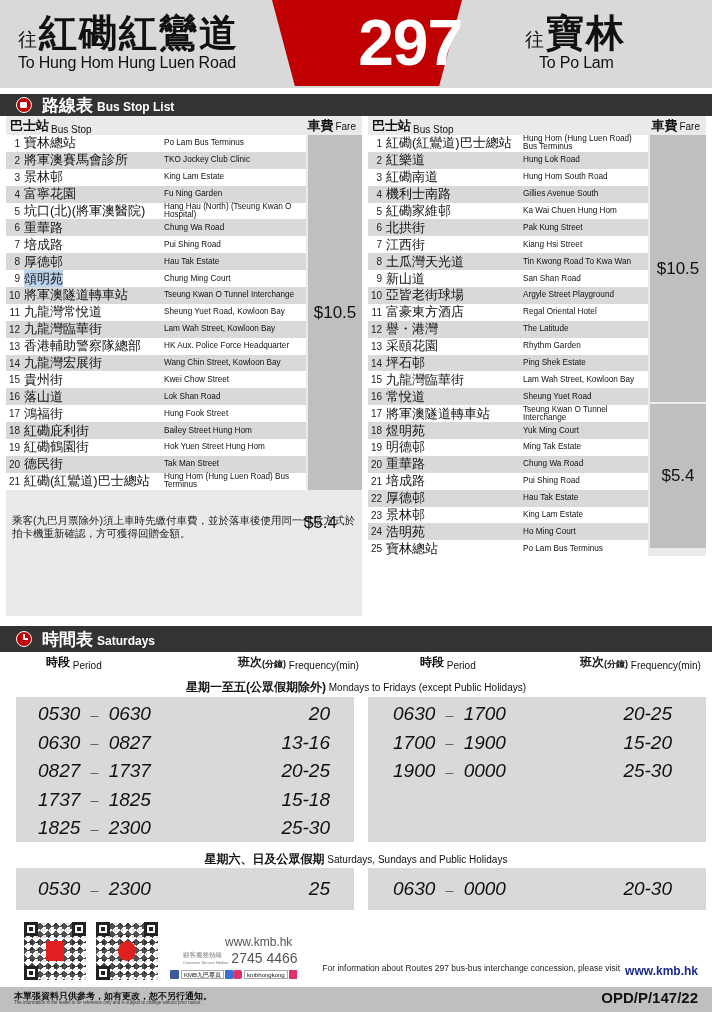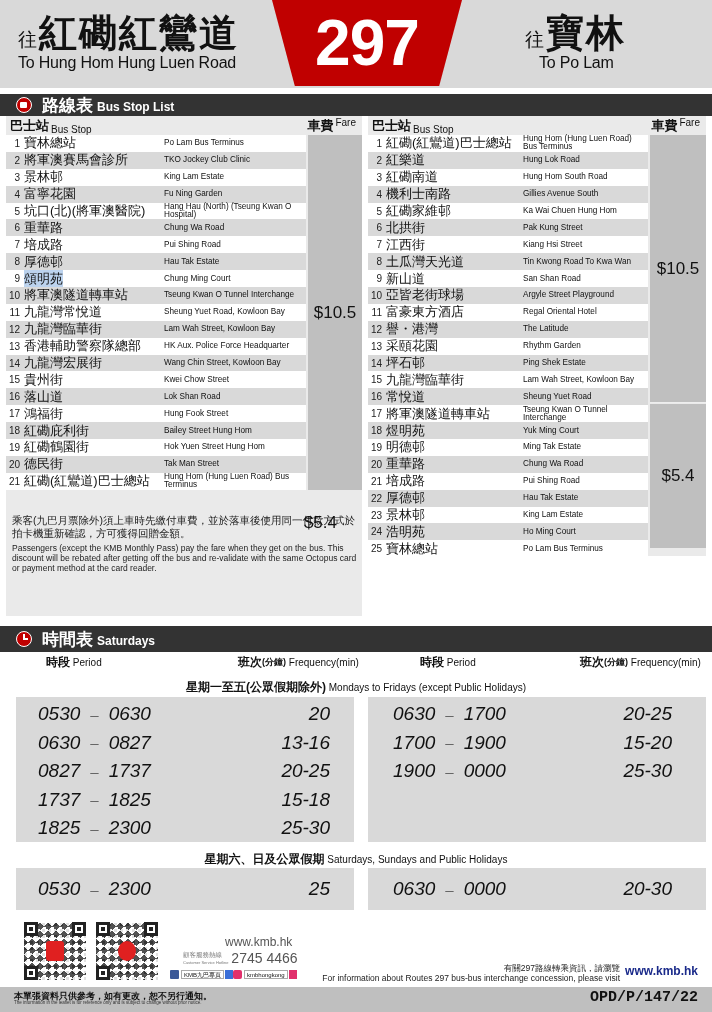--- a/index.html
+++ b/index.html
@@ -12,21 +12,21 @@
   .dest-left { left: 18px; }
   .dest-right { left: 525px; }
   .dest-zh { display: flex; align-items: flex-end; line-height: 1; }
   .dest-zh .wang { font-size: 19px; margin-right: 2px; margin-bottom: 3px; }
   .dest-zh .name { font-size: 38px; font-weight: bold; letter-spacing: 2px; }
   .dest-en { font-size: 16px; margin-top: 2px; letter-spacing: -0.2px; }
   .dest-right .dest-en { margin-left: 14px; }
   .route-badge { position: absolute; left: 272px; top: 0; width: 190px; height: 86px;
     background: #c00000; clip-path: polygon(0 0, 100% 0, 88% 100%, 12% 100%);
     border-radius: 0 0 10px 10px; }
-  .route-num { position: absolute; left: 272px; top: 6px; width: 190px; text-align: center;
+  .route-num { position: absolute; left: 272px; top: 6px; width: 190px; text-align: right;
     color: #fff; font-size: 64px; font-weight: bold; letter-spacing: -1px; }
 
   
   .section-bar { position: absolute; left: 0; width: 712px; height: 22px; background: #333; color: #fff;
     display: flex; align-items: center; }
   .section-bar .ico { width: 16px; height: 16px; border-radius: 50%; background: #c00000;
     margin-left: 16px; margin-right: 10px; position: relative; border: 1.5px solid #fff; }
   .section-bar .zh { font-size: 17px; font-weight: bold; }
   .section-bar .en { font-size: 12px; font-weight: bold; margin-left: 4px; margin-top: 3px; }
   .stoplist-bar { top: 94px; }
@@ -36,21 +36,21 @@
   .clock-icon::after { content: ""; position: absolute; left: 6px; top: 2px; width: 2px; height: 6px; background: #fff; }
   .clock-icon::before { content: ""; position: absolute; left: 6px; top: 6px; width: 5px; height: 2px; background: #fff; }
 
   
   .stop-panel { position: absolute; top: 116px; background: #eaeaea; }
   .panel-left { left: 6px; width: 356px; height: 500px; }
   .panel-right { left: 368px; width: 338px; height: 440px; }
   .thead { height: 19px; display: flex; align-items: flex-end; position: relative; }
   .thead .zh { font-size: 13px; font-weight: bold; margin-left: 4px; }
   .thead .en { font-size: 10px; margin-left: 2px; }
-  .thead .fare { position: absolute; right: 6px; bottom: 0; display: flex; align-items: flex-start; }
+  .thead .fare { position: absolute; right: 6px; bottom: 0; display: flex; align-items: center; }
 
   .rows { position: absolute; top: 19px; left: 0; }
   .row { height: 16.9px; display: flex; align-items: center; position: relative; }
   .row.odd { background: #fff; }
   .row.even { background: #d9d9d9; }
   .row .no { width: 18px; font-size: 10px; text-align: right; padding-right: 4px; color: #222; }
   .row .zh { font-size: 13px; color: #111; white-space: nowrap; }
   .row .en { position: absolute; font-size: 8.2px; line-height: 8px; color: #111; }
   .panel-left .row { width: 300px; }
   .panel-left .row .en { left: 158px; }
@@ -70,21 +70,21 @@
   .octo-title .zh { font-size: 12px; font-weight: bold; }
   .octo-title .en { font-size: 9px; font-weight: bold; }
   .octo-sec { position: relative; margin-top: 2px; }
   .octo-sec .zh { font-size: 12px; }
   .octo-sec .en { font-size: 9px; }
   .octo-sec .price { position: absolute; right: 20px; top: 6px; font-size: 17px; }
   .octo-note-zh { font-size: 10.5px; margin-top: 9px; line-height: 13px; color: #222; }
   .octo-note-en { font-size: 8.5px; margin-top: 3px; line-height: 10px; color: #222; }
 
   
-  .tt-head { position: absolute; top: 654px; font-size: 10px; display: flex; align-items: center; padding-left: 24px; }
+  .tt-head { position: absolute; top: 654px; font-size: 10px; display: flex; align-items: flex-end; padding-left: 24px; }
   .tt-head b { font-size: 12px; }
   .tt-day { position: absolute; left: 0; width: 712px; text-align: center; font-size: 10px; }
   .tt-day b { font-size: 12px; }
   .tt-box { position: absolute; background: #d9d9d9; }
   .tt-line { position: absolute; font-size: 19px; color: #111; height: 28px; display: flex; align-items: center; font-style: italic; }
   .tt-line .dash { color: #666; margin: 0 10px; font-size: 15px; }
   .tt-line .freq { position: absolute; text-align: right; }
 
   
   .qr { position: absolute; top: 922px; width: 62px; height: 58px; background:
@@ -100,21 +100,21 @@
   .contact-hotline small { font-size: 6.5px; margin-right: 3px; color: #777; line-height: 7px; }
   .social { position: absolute; top: 970px; font-size: 6px; display: flex; align-items: center; }
   .social .logo { width: 9px; height: 9px; margin-right: 2px; border-radius: 1px; }
   .social .box { border: 1px solid #aaa; padding: 0 2px; height: 9px; line-height: 8px; }
   .social .mag { width: 8px; height: 9px; margin-left: 1px; }
   .interchange { position: absolute; right: 92px; top: 963px; text-align: right; font-size: 8.5px; color: #222; line-height: 10px; }
   .interchange-url { position: absolute; right: 14px; top: 964px; font-size: 12px; font-weight: bold; color: #1a2a8a; }
   .bottom-bar { position: absolute; left: 0; top: 987px; width: 712px; height: 25px; background: #bfbfbf; }
   .disclaimer-zh { position: absolute; left: 14px; top: 990px; font-size: 9px; font-weight: bold; }
   .disclaimer-en { position: absolute; left: 14px; top: 1000px; font-size: 4.5px; color: #333; }
-  .doc-code { position: absolute; right: 14px; top: 989px; font-size: 15px; font-weight: bold; font-family: Liberation Mono, monospace; }
+  .doc-code { position: absolute; right: 14px; top: 989px; font-size: 15px; font-weight: bold; }
 </style>
 </head>
 <body>
 
 <div class="header">
   <div class="dest dest-left">
     <div class="dest-zh">
       <span class="wang">往</span>
       <span class="name">紅磡紅鸞道</span>
     </div>
@@ -394,21 +394,20 @@
     </div>
   <div class="fare-col f1">$10.5</div>
   <div class="fare-col f2">$5.4</div>
 </div>
 
 <div class="octo">
   <div class="octo-sec">
     <div class="price">$5.4</div>
   </div>
   <div class="octo-note-zh">乘客(九巴月票除外)須上車時先繳付車費，並於落車後使用同一付款方式於拍卡機重新確認，方可獲得回贈金額。</div>
-  <div class="octo-note-en">Passengers (except the KMB Monthly Pass) pay the fare when they get on the bus. This discount will be rebated after getting off the bus and re-validate with the same Octopus card or payment method at the card reader.</div>
 </div>
 
 <div class="section-bar timetable-bar">
   <span class="ico clock-icon"></span>
   <span class="zh">時間表</span>
   <span class="en">Saturdays</span>
 </div>
 
 <div class="tt-head" style="left:22px;">
   <b>時段</b>&nbsp;<span>Period</span>
@@ -526,21 +525,20 @@
   <span class="box">KMB九巴專頁</span>
   <span class="mag" style="background:#3b6fd8;"></span>
 </div>
 <div class="social" style="left:233px;">
   <span class="logo" style="background:#e1306c;border-radius:2px;"></span>
   <span class="box">kmbhongkong</span>
   <span class="mag" style="background:#e1306c;"></span>
 </div>
 
 <div class="interchange">
-  <div>有關297路線轉乘資訊，請瀏覽</div>
   <div>For information about Routes 297 bus-bus interchange concession, please visit</div>
 </div>
 <div class="interchange-url">www.kmb.hk</div>
 
 <div class="bottom-bar"></div>
 <div class="disclaimer-zh">本單張資料只供參考，如有更改，恕不另行通知。</div>
 <div class="disclaimer-en">The information in the leaflet is for reference only and is subject to change without prior notice.</div>
 <div class="doc-code">OPD/P/147/22</div>
 
 </body></html>

